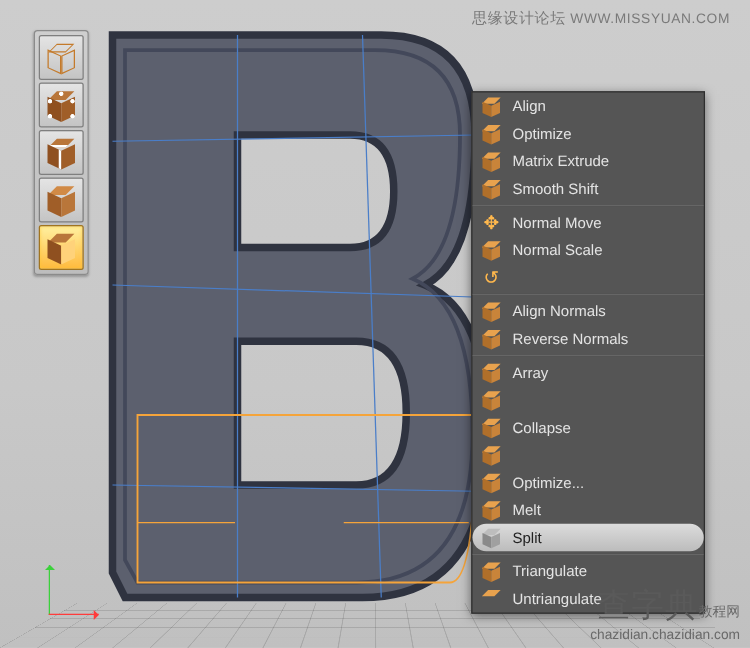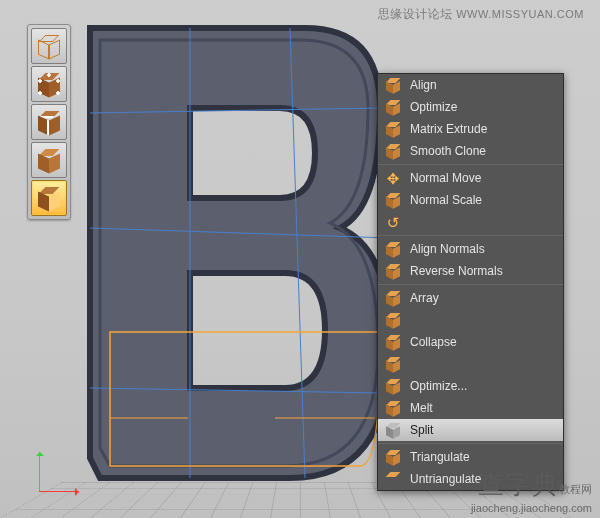--- a/index.html
+++ b/index.html
@@ -43,21 +43,21 @@
   radial-gradient(circle at 20px 20px,#fff 0 1.5px,transparent 2px);}
 .c-edge .top{background:#b9763a;border-bottom:2px solid #fff;} .c-edge .left{background:#8f5020;border-right:2px solid #fff;} .c-edge .right{background:#a05e28;}
 .c-face .top{background:#b9763a;} .c-face .left{background:#8f5020;} .c-face .right{background:#ffd27a;}
 .c-solid .top{background:#d18a46;} .c-solid .left{background:#a05e28;} .c-solid .right{background:#b9763a;}
 
 
 .context-menu { position: absolute; right: 36px; top: 73px; width: 187px; background: #555; color: #e4e4e4; border: 1px solid #2e2e2e; font-size: 12px; box-shadow: 0 2px 8px rgba(0,0,0,0.5); }
 .menu-item { display: flex; align-items: center; gap: 8px; height: 22px; padding: 0 8px 0 6px; position: relative; }
 .menu-item .lbl { flex: 1; }
 .menu-item .arrow { color: #cfcfcf; font-size: 9px; }
-.menu-item.highlighted { background: linear-gradient(#dcdcdc,#bcbcbc); color: #222; }
+.menu-item.highlighted { background: linear-gradient(#dcdcdc,#bcbcbc); color: #222; border-radius: 11px; }
 .menu-sep { height: 1px; background: #3c3c3c; border-bottom: 1px solid #666; margin: 2px 0; }
 .mi-icon { width: 18px; height: 18px; display:flex; align-items:center; justify-content:center; flex-shrink:0; }
 .mini-cube { width:14px; height:14px; position:relative; }
 .mini-cube .top{position:absolute;left:2px;top:0;width:10px;height:5px;transform:skewX(-45deg);}
 .mini-cube .left{position:absolute;left:0;top:5px;width:7px;height:9px;transform:skewY(25deg);transform-origin:top;}
 .mini-cube .right{position:absolute;right:0;top:5px;width:7px;height:9px;transform:skewY(-25deg);transform-origin:top;}
 .mc-orange .top{background:#e8a24e;} .mc-orange .left{background:#b06f2a;} .mc-orange .right{background:#c9843a;}
 .mc-grey .top{background:#bdbdbd;} .mc-grey .left{background:#8a8a8a;} .mc-grey .right{background:#a0a0a0;}
 .ico-arrows { color:#ffb84d; font-size: 15px; line-height:1; }
 .ico-curve { color:#ffb84d; font-size: 15px; line-height:1; }
@@ -167,21 +167,21 @@
       <span class="lbl">Matrix Extrude</span>
     </div>
     <div class="menu-item">
       <span class="mi-icon">
         <div class="mini-cube mc-orange">
           <div class="top"></div>
           <div class="left"></div>
           <div class="right"></div>
         </div>
       </span>
-      <span class="lbl">Smooth Clone</span>
+      <span class="lbl">Smooth Shift</span>
     </div>
     <div class="menu-sep"></div>
     <div class="menu-item">
       <span class="mi-icon ico-arrows">✥</span>
       <span class="lbl">Normal Move</span>
     </div>
     <div class="menu-item">
       <span class="mi-icon">
         <div class="mini-cube mc-orange">
           <div class="top"></div>
@@ -303,14 +303,14 @@
       </span>
       <span class="lbl">Untriangulate</span>
     </div>
   </div>
 
 <div class="wm-top">
   <span class="cn">思缘设计论坛</span>&nbsp;<span>WWW.MISSYUAN.COM</span>
 </div>
 <div class="wm-bottom">
   <span class="big">查字典</span><span>教程网</span><br>
-  <span>jiaocheng.jiaocheng.com</span>
+  <span>chazidian.chazidian.com</span>
 </div>
 
 </body></html>

